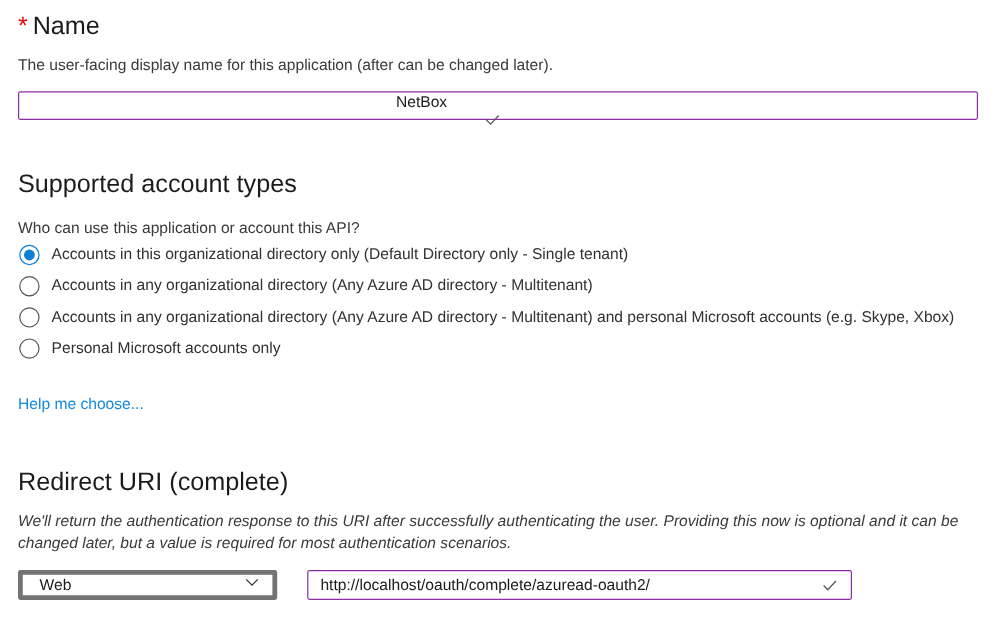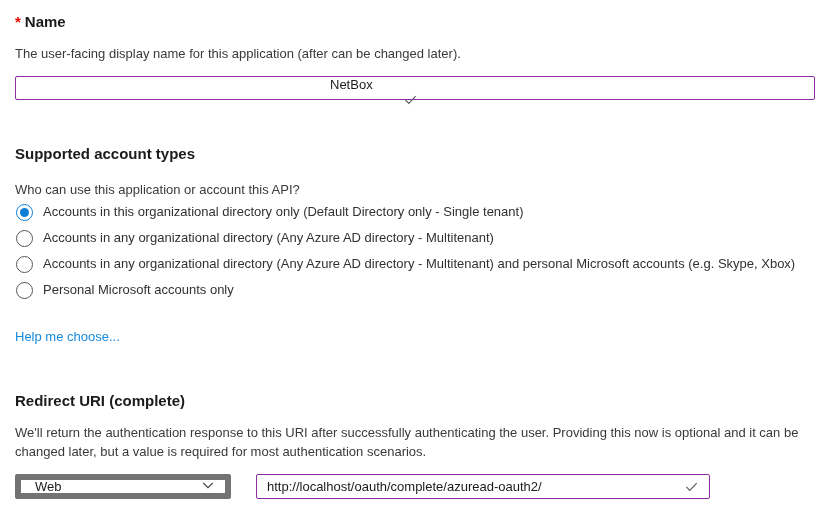--- a/index.html
+++ b/index.html
@@ -8,22 +8,22 @@
     position: relative;
     width: 829px;
     height: 516px;
     background: #ffffff;
     font-family: "Liberation Sans", sans-serif;
     color: #323130;
     padding: 12px 14px 0 15px;
     overflow: hidden;
   }
   .heading {
-    font-size: 15px;
-    font-weight: 700;
+    font-size: 21px;
+    font-weight: 400;
     color: #1b1b1b;
     line-height: 20px;
   }
   .req {
     color: #e00b00;
     margin-right: 4px;
   }
   .desc {
     font-size: 13px;
     color: #3b3a39;
@@ -92,33 +92,34 @@
     text-decoration: none;
     cursor: pointer;
   }
   .section-3 { margin-top: 46px; }
   .para {
     font-size: 13px;
     color: #3b3a39;
     line-height: 19px;
     margin-top: 12px;
     max-width: 800px;
+    font-style: italic;
   }
   .controls-row {
     display: flex;
     align-items: center;
     margin-top: 13px;
   }
   .select-field {
     display: flex;
     align-items: center;
     justify-content: space-between;
     width: 216px;
     height: 25px;
-    border: 6px solid #737373;
+    border: 4px solid #737373;
     border-radius: 2px;
     padding: 0 10px 0 14px;
     cursor: pointer;
     background: #fff;
   }
   .select-value { font-size: 13px; color: #1b1b1b; }
   .uri-field { width: 454px; height: 25px; margin-left: 25px; justify-content: space-between; }
   .uri-field input { padding-left: 10px; }
 </style>
 </head>

